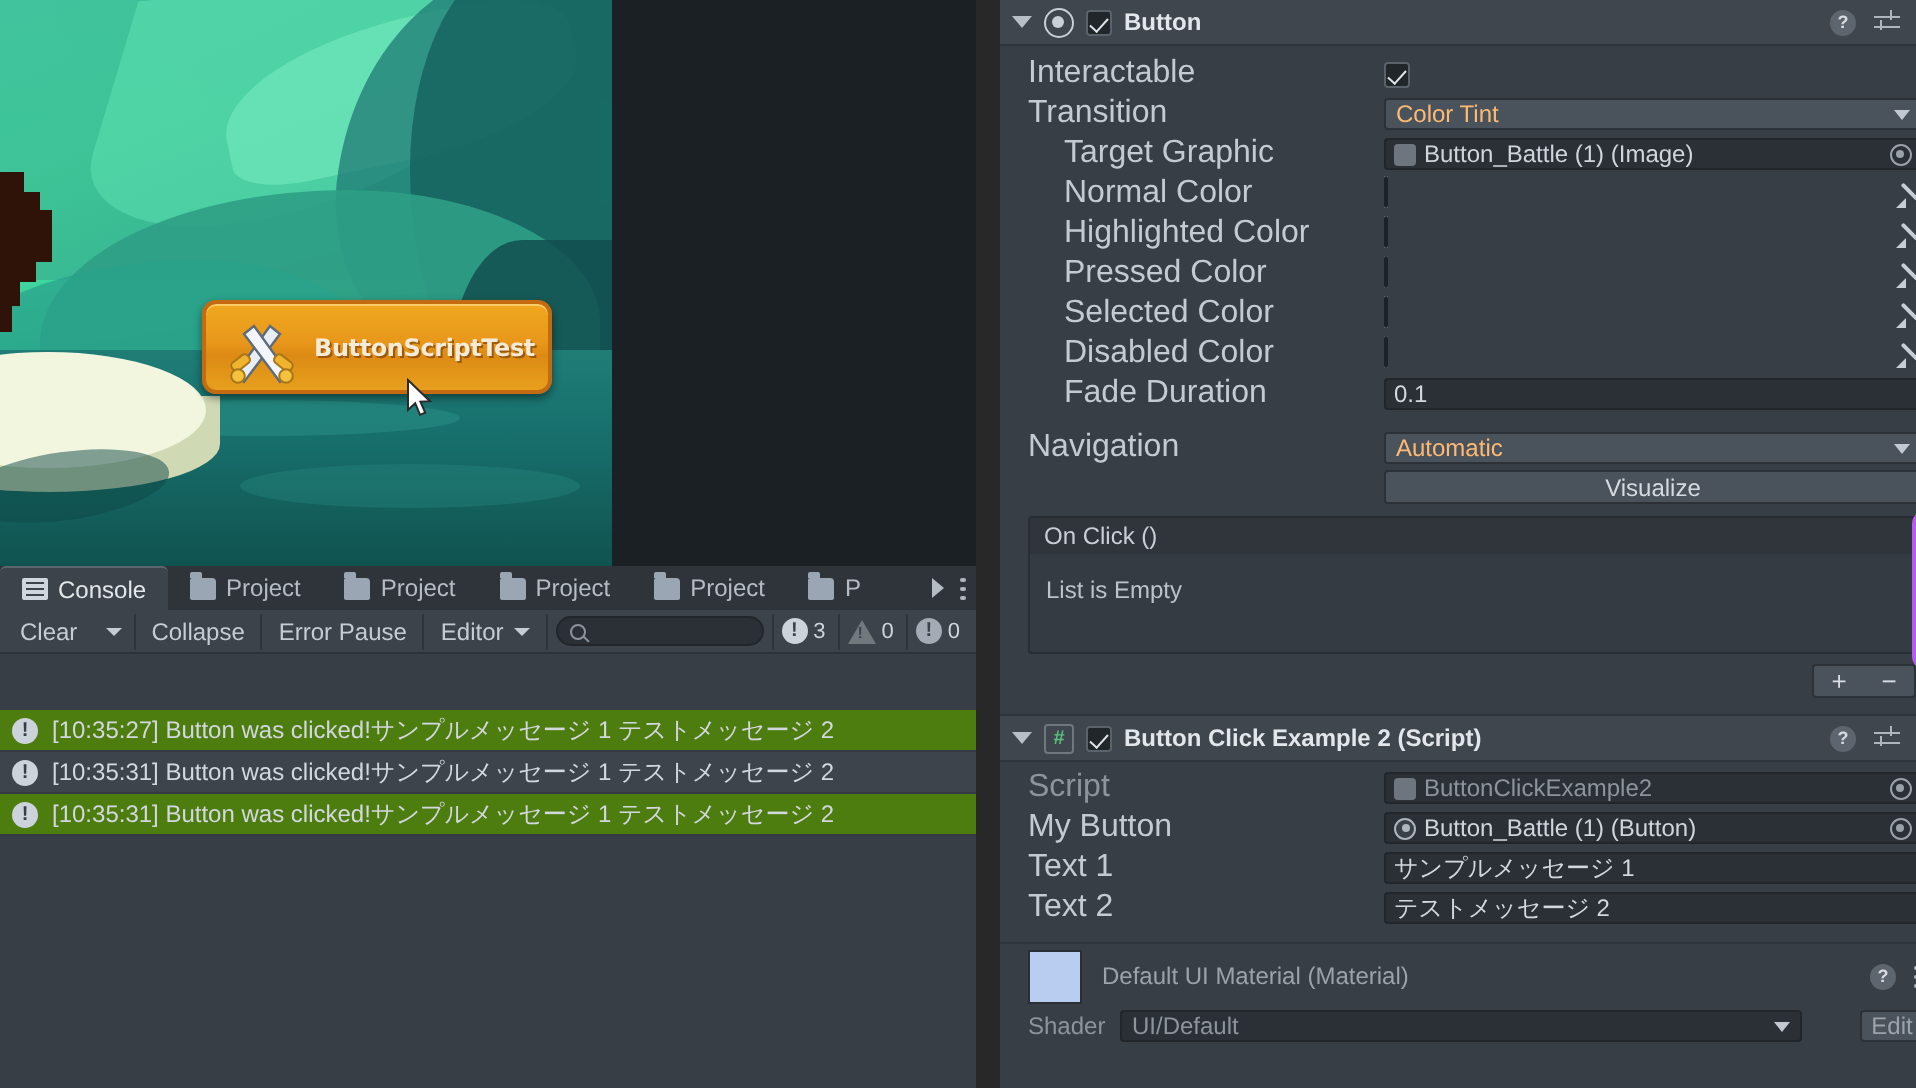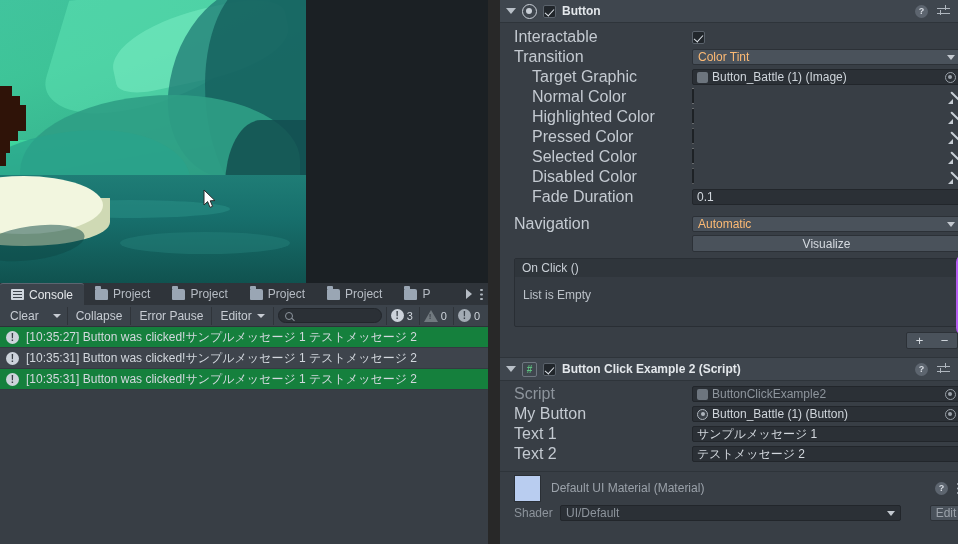--- a/index.html
+++ b/index.html
@@ -93,21 +93,21 @@
   .badge-err:after { content: "!"; position: absolute; inset: 0; color: #3c434b; font-size: 10px;
     font-weight: bold; text-align: center; line-height: 13px; }
   .badge-warn { background: transparent; width: 0; height: 0; border-left: 7px solid transparent;
     border-right: 7px solid transparent; border-bottom: 12px solid #71797f; border-radius: 0; }
   .badge-warn:after { content: "!"; position: absolute; left: -2px; top: 2px; color: #3c434b; font-size: 8px;
     font-weight: bold; }
   .badge-info { background: #a3abb4; }
   .badge-info:after { content: "!"; position: absolute; inset: 0; color: #3c434b; font-size: 10px;
     font-weight: bold; text-align: center; line-height: 13px; }
 
-  #console-list { background: #15803d; }
+  #console-list { background: #4d7c0f; margin-top: 28px; }
   .log-row { height: 21px; display: flex; align-items: center; gap: 7px; padding-left: 6px;
     font-size: 12px; color: #d3d8de; border-bottom: 1px solid #343a41; }
   .log-row.alt { background: #3e444c; }
   .log-ic { width: 13px; height: 13px; border-radius: 50%; background: #cdd3db; position: relative; flex: none; }
   .log-ic:after { content: "!"; position: absolute; inset: 0; color: #383e45; font-size: 10px;
     font-weight: bold; text-align: center; line-height: 13px; }
 
   
   #inspector { position: absolute; left: 500px; top: 0; width: 470px; height: 544px;
     background: #383e45; overflow: hidden; }
@@ -224,20 +224,35 @@
         <div class="scn" id="platform-top"></div>
         <div class="scn" id="platform-shadow"></div>
 
         <div class="px" style="left:0;top:86px;width:12px;height:10px;"></div>
         <div class="px" style="left:0;top:96px;width:20px;height:9px;"></div>
         <div class="px" style="left:0;top:105px;width:26px;height:26px;"></div>
         <div class="px" style="left:0;top:131px;width:18px;height:10px;"></div>
         <div class="px" style="left:0;top:141px;width:10px;height:12px;"></div>
         <div class="px" style="left:0;top:153px;width:6px;height:13px;"></div>
 
+        <div id="game-button">
+          <div id="game-button-icon">
+            <svg width="44" height="38" viewBox="0 0 44 38">
+              <g>
+                <path d="M8 33 L26 8 L31 12 L13 36 Z" fill="#e8eef5" stroke="#5d6b7a" stroke-width="1.2"></path>
+                <path d="M36 33 L18 8 L13 12 L31 36 Z" fill="#f2f6fa" stroke="#5d6b7a" stroke-width="1.2"></path>
+                <rect x="6" y="24" width="10" height="5" rx="2" fill="#f0b32e" stroke="#a8761a" stroke-width="1" transform="rotate(-38 11 26)"></rect>
+                <rect x="28" y="24" width="10" height="5" rx="2" fill="#f0b32e" stroke="#a8761a" stroke-width="1" transform="rotate(38 33 26)"></rect>
+                <circle cx="10" cy="33" r="3.4" fill="#f5c23d" stroke="#a8761a" stroke-width="1"></circle>
+                <circle cx="34" cy="33" r="3.4" fill="#f5c23d" stroke="#a8761a" stroke-width="1"></circle>
+              </g>
+            </svg>
+          </div>
+          <div id="game-button-label">ButtonScriptTest</div>
+        </div>
 
         <div id="cursor-arrow">
           <svg width="14" height="20" viewBox="0 0 14 20">
             <path d="M1 1 L1 16 L4.6 12.6 L7 18.4 L9.6 17.3 L7.2 11.8 L12 11.6 Z" fill="#ffffff" stroke="#2a2a2a" stroke-width="1"></path>
           </svg>
         </div>
       </div>
     </div>
 
     <div id="console-panel">

